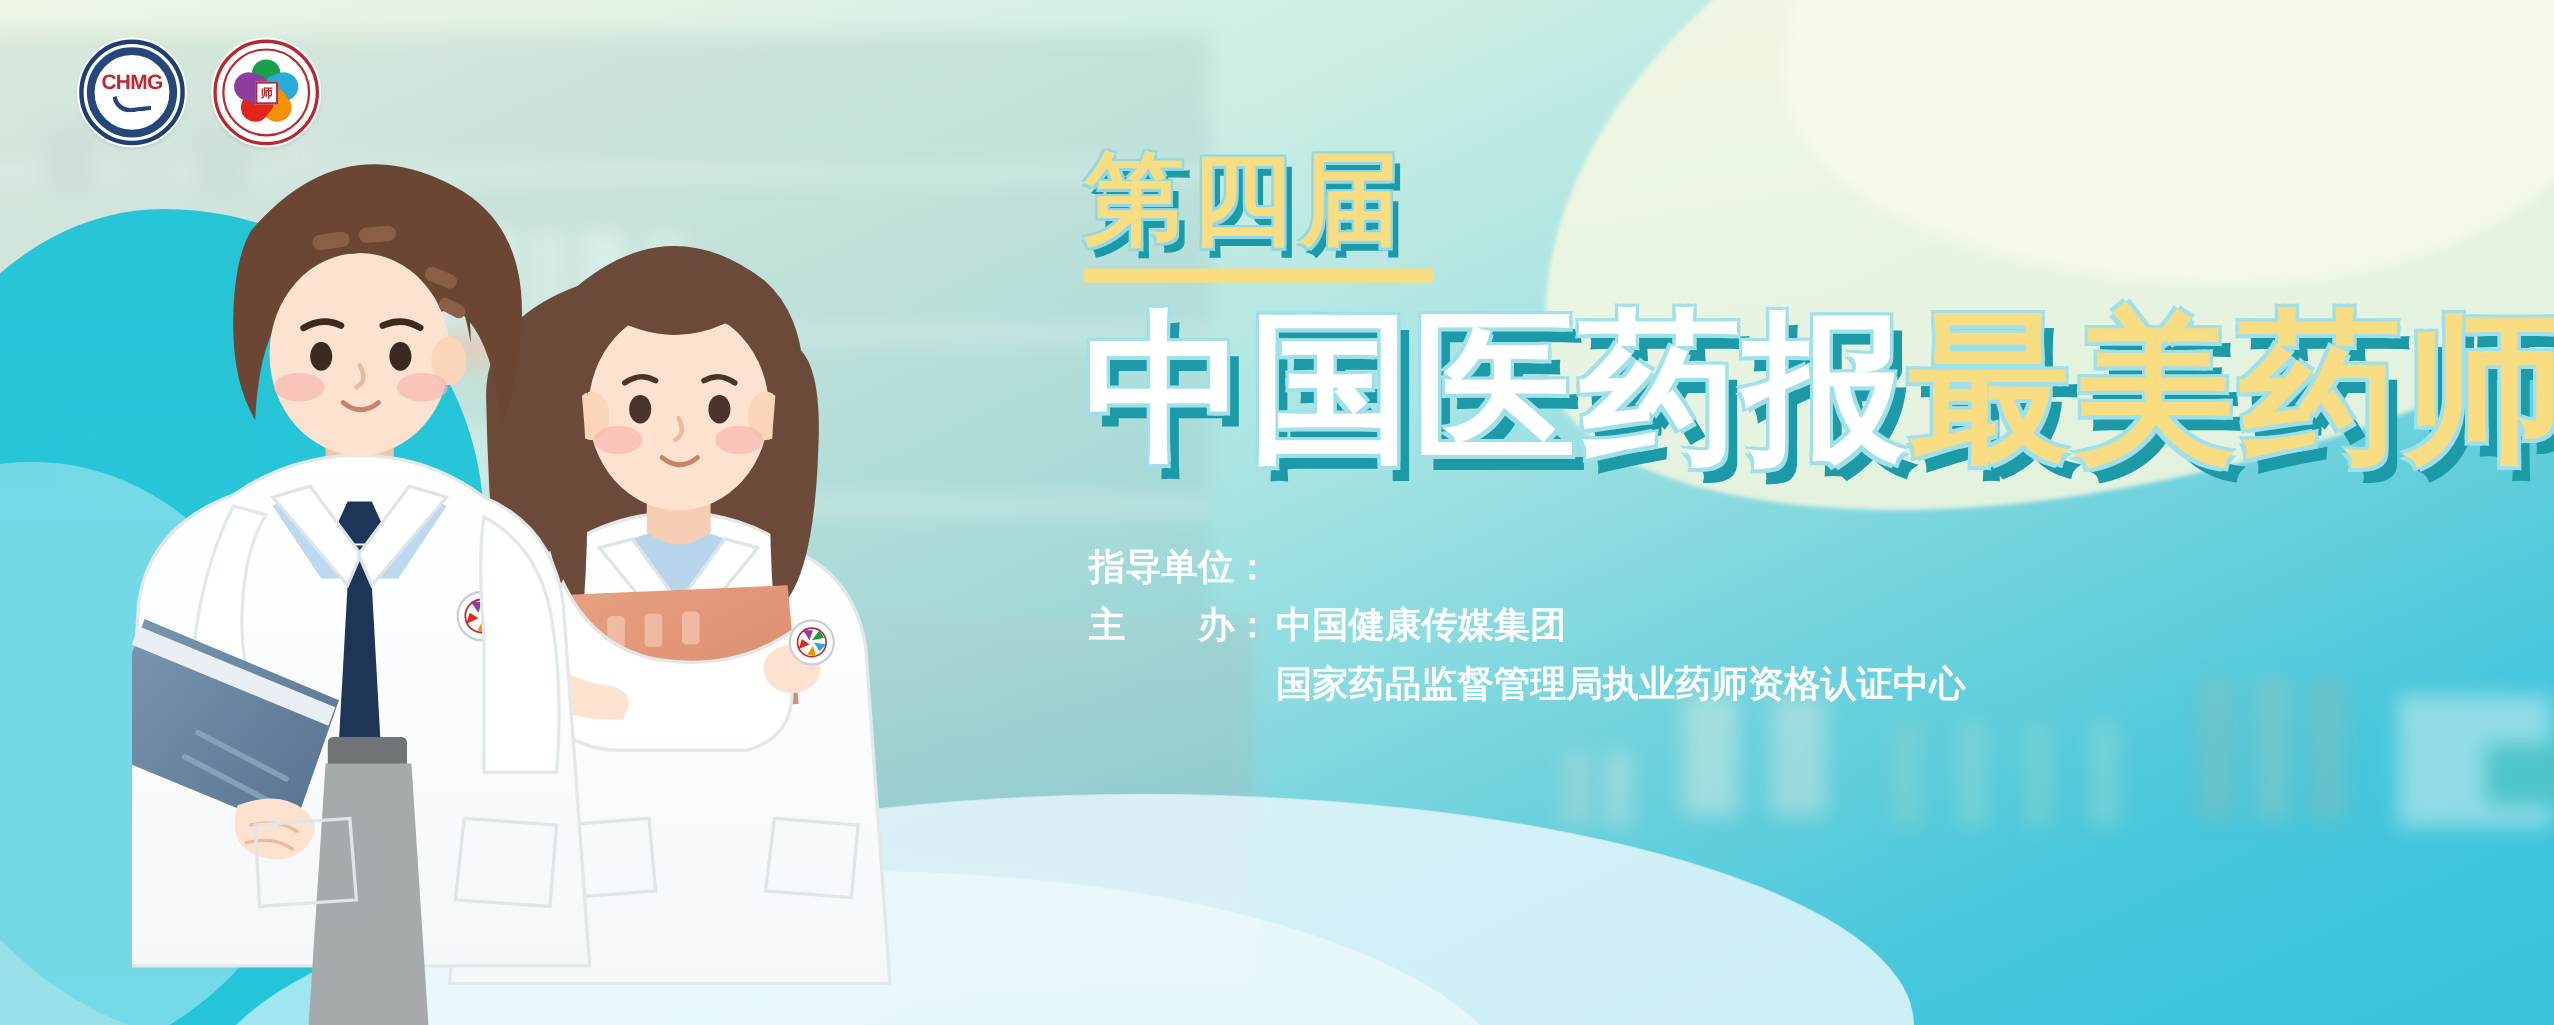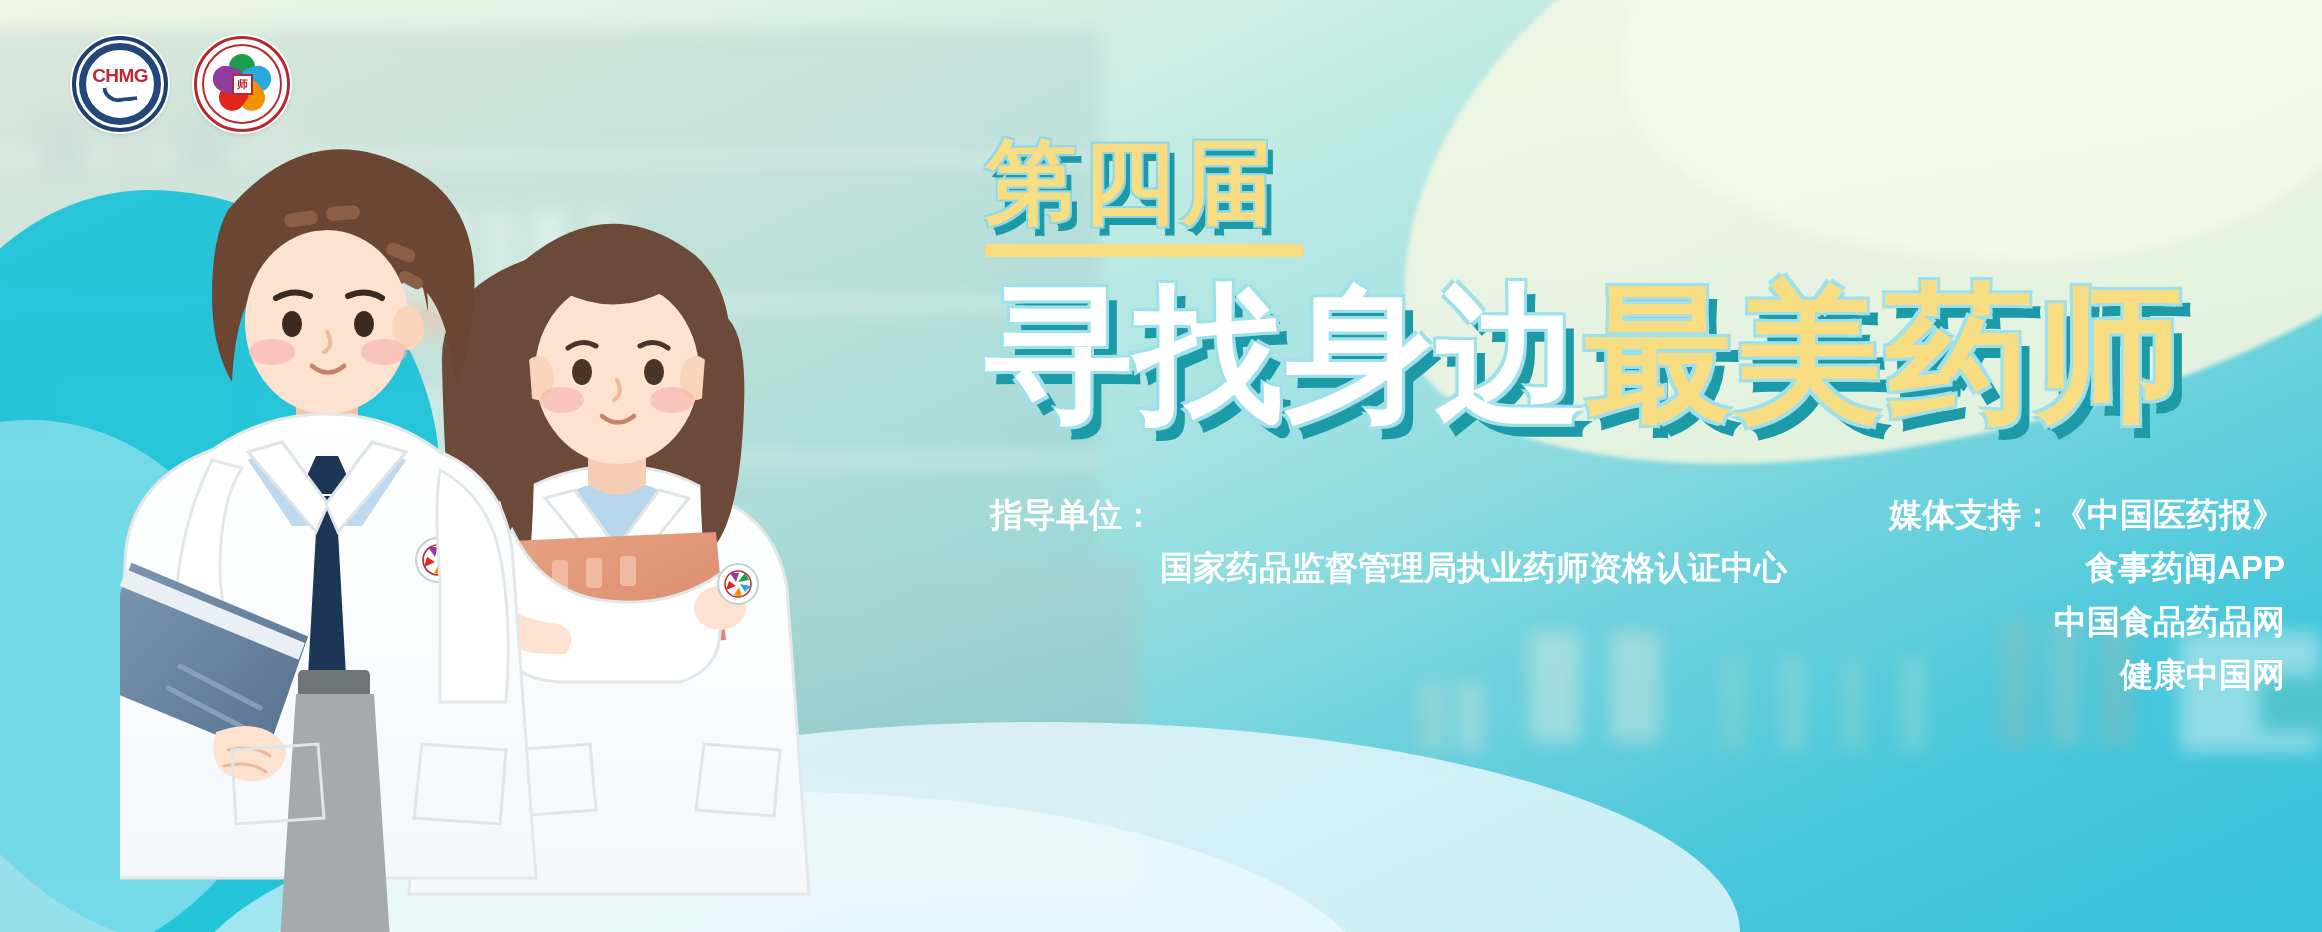--- a/index.html
+++ b/index.html
@@ -456,47 +456,37 @@
   <div class="bg-bottom-wave2"></div>
 
   <div class="content">
 
     <div class="kicker-wrap">
       <div class="kicker">第四届</div>
       <div class="kicker-rule"></div>
     </div>
 
     <div class="headline">
-      <span class="w">寻找身边</span><span class="y">最美药师</span>
+      <span class="w">中国医药报</span><span class="y">最美药师</span>
     </div>
 
     <div class="credits">
 
       <div class="credits-col left">
         <div class="cline">
           <span class="clabel">指导单位：</span>
+        </div>
+        <div class="cline">
+          <span class="clabel">主　　办：</span>
+          <span class="cvalue">中国健康传媒集团</span>
         </div>
         <div class="cline cindent">
           <span class="cvalue">国家药品监督管理局执业药师资格认证中心</span>
         </div>
         <div class="cline">
         </div>
       </div>
 
-      <div class="credits-col right">
-        <div>
-          <span>媒体支持：</span><span>《中国医药报》</span>
-        </div>
-        <div>
-          <span>食事药闻APP</span>
-        </div>
-        <div>
-          <span>中国食品药品网</span>
-        </div>
-        <div>
-          <span>健康中国网</span>
-        </div>
-      </div>
 
     </div>
   </div>
 
 </div>
 
 </body></html>

